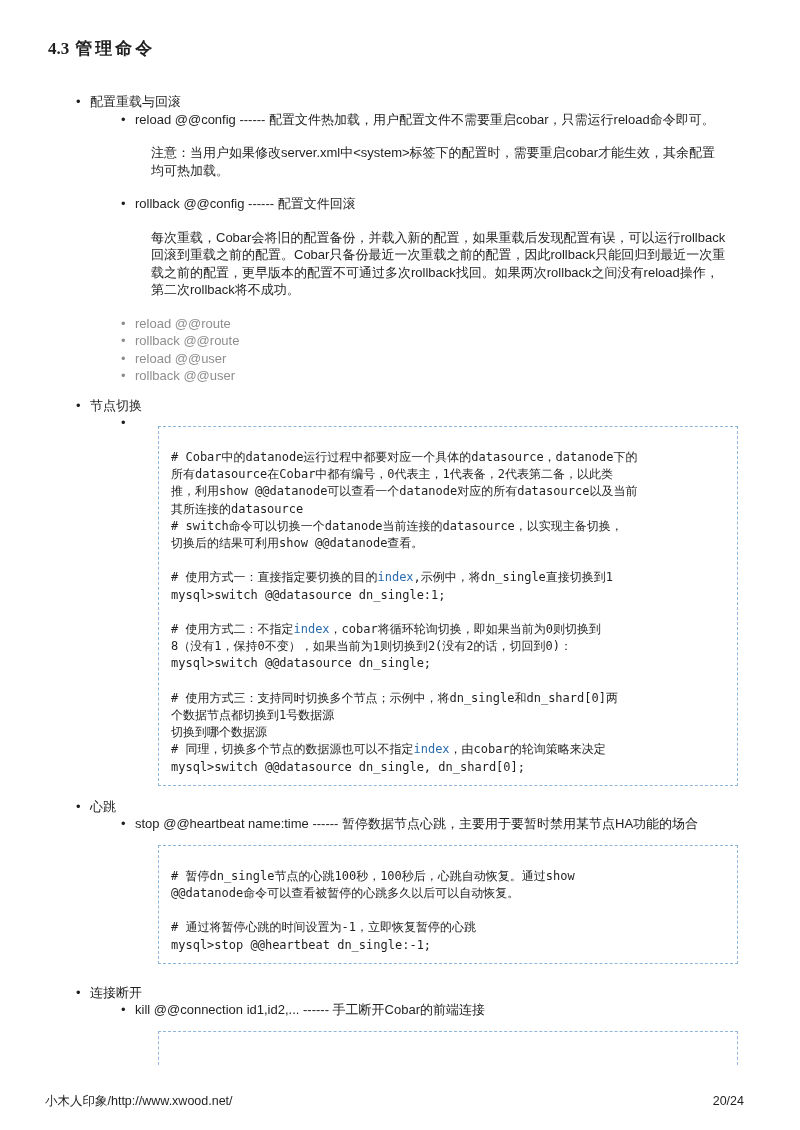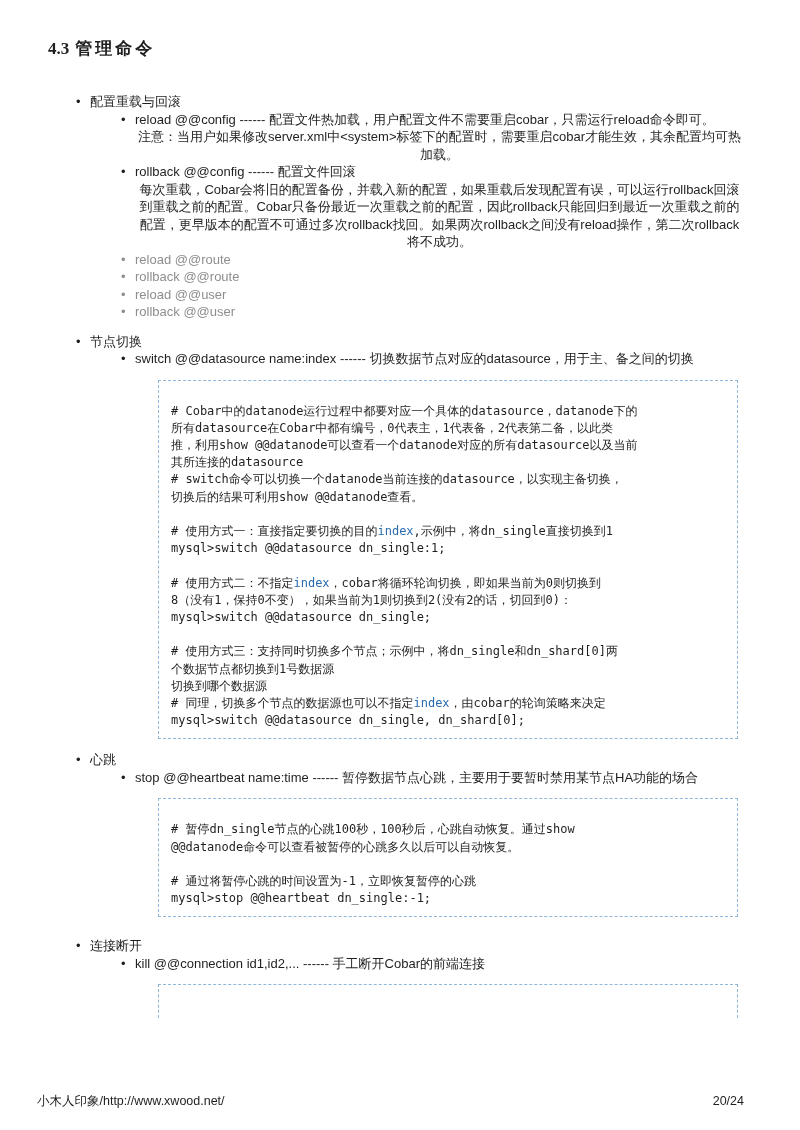--- a/index.html
+++ b/index.html
@@ -40,21 +40,21 @@
     position:relative;
     margin-left:72px;
     padding-left:15px;
     font-size:13px;
     line-height:17.5px;
   }
   .dot {
     position:absolute; left:1px; top:0;
     font-size:13px; line-height:17.5px;
   }
-  .li2 .note { margin:0;text-align:center; }
+  .li2 .note { margin:16px; }
   .muted, .muted .dot { color:#8e8e8e; }
 
   .codeblock {
     box-sizing:border-box;
     margin-left:110px;
     margin-top:12px;
     width:580px;
     border:1px dashed #8fb7db;
     padding:22px 8px 9px 12px;
     overflow:hidden;
@@ -68,21 +68,21 @@
   .code-line {
     font-family:"DejaVu Sans Mono","Liberation Mono",monospace;
     font-size:12px;
     line-height:17.2px;
     white-space:pre;
   }
   .kw { color:#2a6cae;margin-top:32px; }
 
   .footer {
     position:absolute;
-    left:37px; right:56px; top:1093px;
+    left:45px; right:56px; top:1093px;
     display:flex;
     justify-content:space-between;
     font-size:12.5px;
     line-height:16px;
     color:#1f1f1f;
   }
 </style>
 </head>
 <body>
 
@@ -121,21 +121,20 @@
       <span>rollback @@user</span>
     </div>
   </div>
 
   <div class="sec">
     <div class="li1">
       <span class="dot">•</span><span>节点切换</span>
     </div>
     <div class="li2">
       <span class="dot">•</span>
-      <span>switch @@datasource name:index ------ 切换数据节点对应的datasource，用于主、备之间的切换</span>
     </div>
     <div class="codeblock">
         <div class="code-line"><span># Cobar中的datanode运行过程中都要对应一个具体的datasource，datanode下的</span></div>
         <div class="code-line"><span>所有datasource在Cobar中都有编号，0代表主，1代表备，2代表第二备，以此类</span></div>
         <div class="code-line"><span>推，利用show @@datanode可以查看一个datanode对应的所有datasource以及当前</span></div>
         <div class="code-line"><span>其所连接的datasource</span></div>
         <div class="code-line"><span># switch命令可以切换一个datanode当前连接的datasource，以实现主备切换，</span></div>
         <div class="code-line"><span>切换后的结果可利用show @@datanode查看。</span></div>
         <div class="code-line">&nbsp;</div>
         <div class="code-line"><span># 使用方式一：直接指定要切换的目的</span><span class="kw">index</span><span>,示例中，将dn_single直接切换到1</span></div>

